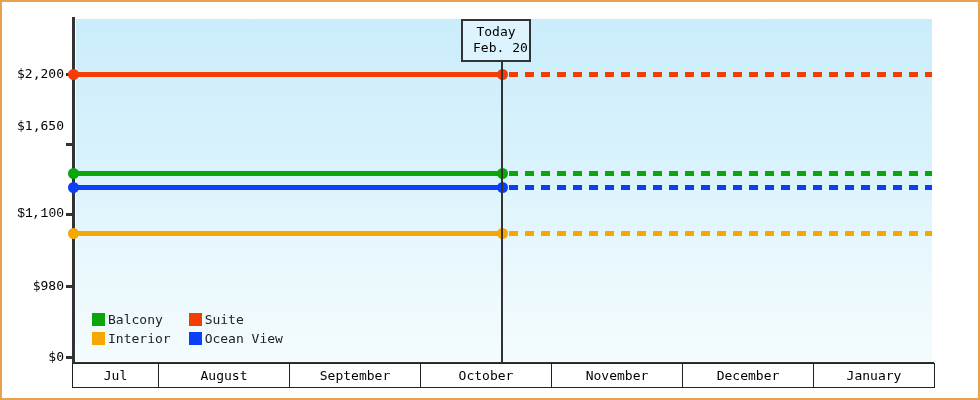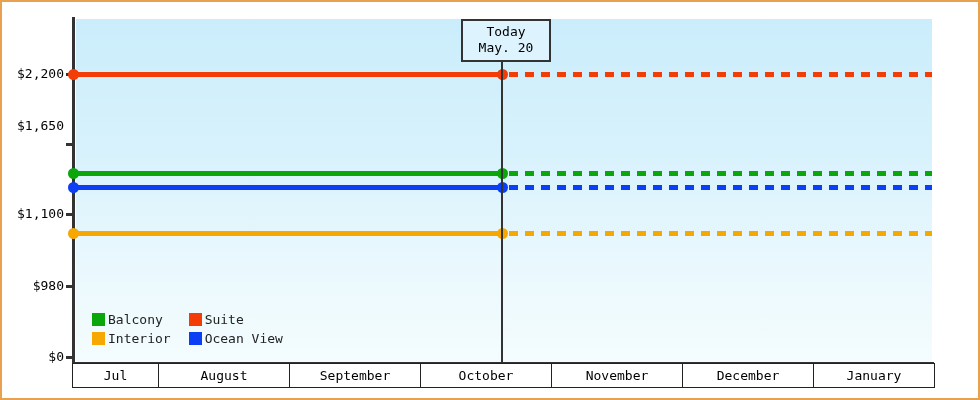--- a/index.html
+++ b/index.html
@@ -173,21 +173,21 @@
   <div class="y-label-wrap" style="top:65px;">
     <span class="y-label">$2,200</span>
   </div>
 
   <div class="y-tick" style="top:141px;"></div>
   <div class="y-label-wrap" style="top:117px;">
     <span class="y-label">$1,650</span>
   </div>
 
   <div class="y-tick" style="top:211px;"></div>
-  <div class="y-label-wrap" style="top:205px;">
+  <div class="y-label-wrap" style="top:205px;font-family:Liberation Mono, monospace;">
     <span class="y-label">$1,100</span>
   </div>
 
   <div class="y-tick" style="top:283px;"></div>
   <div class="y-label-wrap" style="top:277px;">
     <span class="y-label">$980</span>
   </div>
 
   <div class="y-tick" style="top:354px;"></div>
   <div class="y-label-wrap" style="top:348px;">
@@ -212,23 +212,23 @@
   <div class="series-marker" style="left:66px; top:180px; background:#0b3ff5;"></div>
   <div class="series-marker" style="left:495px; top:180px; background:#0b3ff5;"></div>
 
   <div class="series-solid" style="left:71px; top:229px; width:430px; background:#f7a800;"></div>
   <div class="series-dashed" style="left:507px; top:229px; width:423px;
               background: repeating-linear-gradient(to right, #f7a800 0px, #f7a800 9px, transparent 9px, transparent 16px);"></div>
   <div class="series-marker" style="left:66px; top:226px; background:#f7a800;"></div>
   <div class="series-marker" style="left:495px; top:226px; background:#f7a800;"></div>
 
   <div id="today-line" style="left:499px;"></div>
-  <div id="today-box" style="left:459px; top:17px; width:90px;">
+  <div id="today-box" style="left:459px; top:17px; width:70px;">
     <div>Today</div>
-    <div>May. 20</div>
+    <div>Feb. 20</div>
   </div>
 
   <div id="legend">
     <div class="legend-item">
       <span class="legend-swatch" style="background:#0aa60a;"></span>
       <span class="legend-label">Balcony</span>
     </div>
     <div class="legend-item">
       <span class="legend-swatch" style="background:#f43c06;"></span>
       <span class="legend-label">Suite</span>

